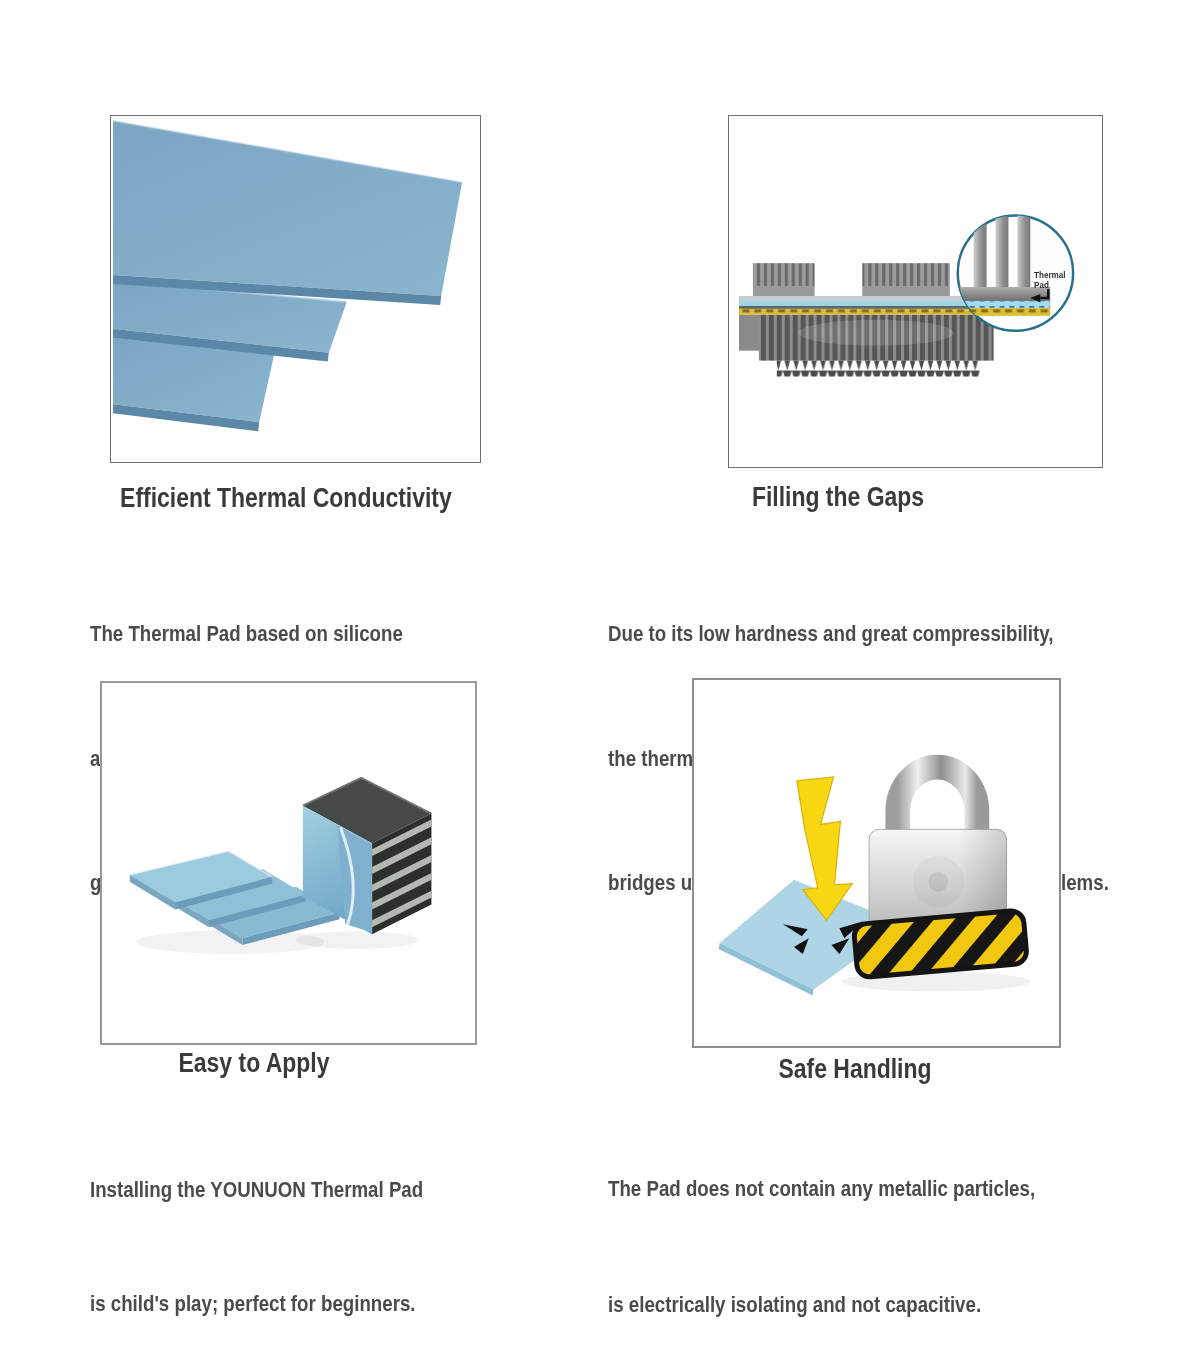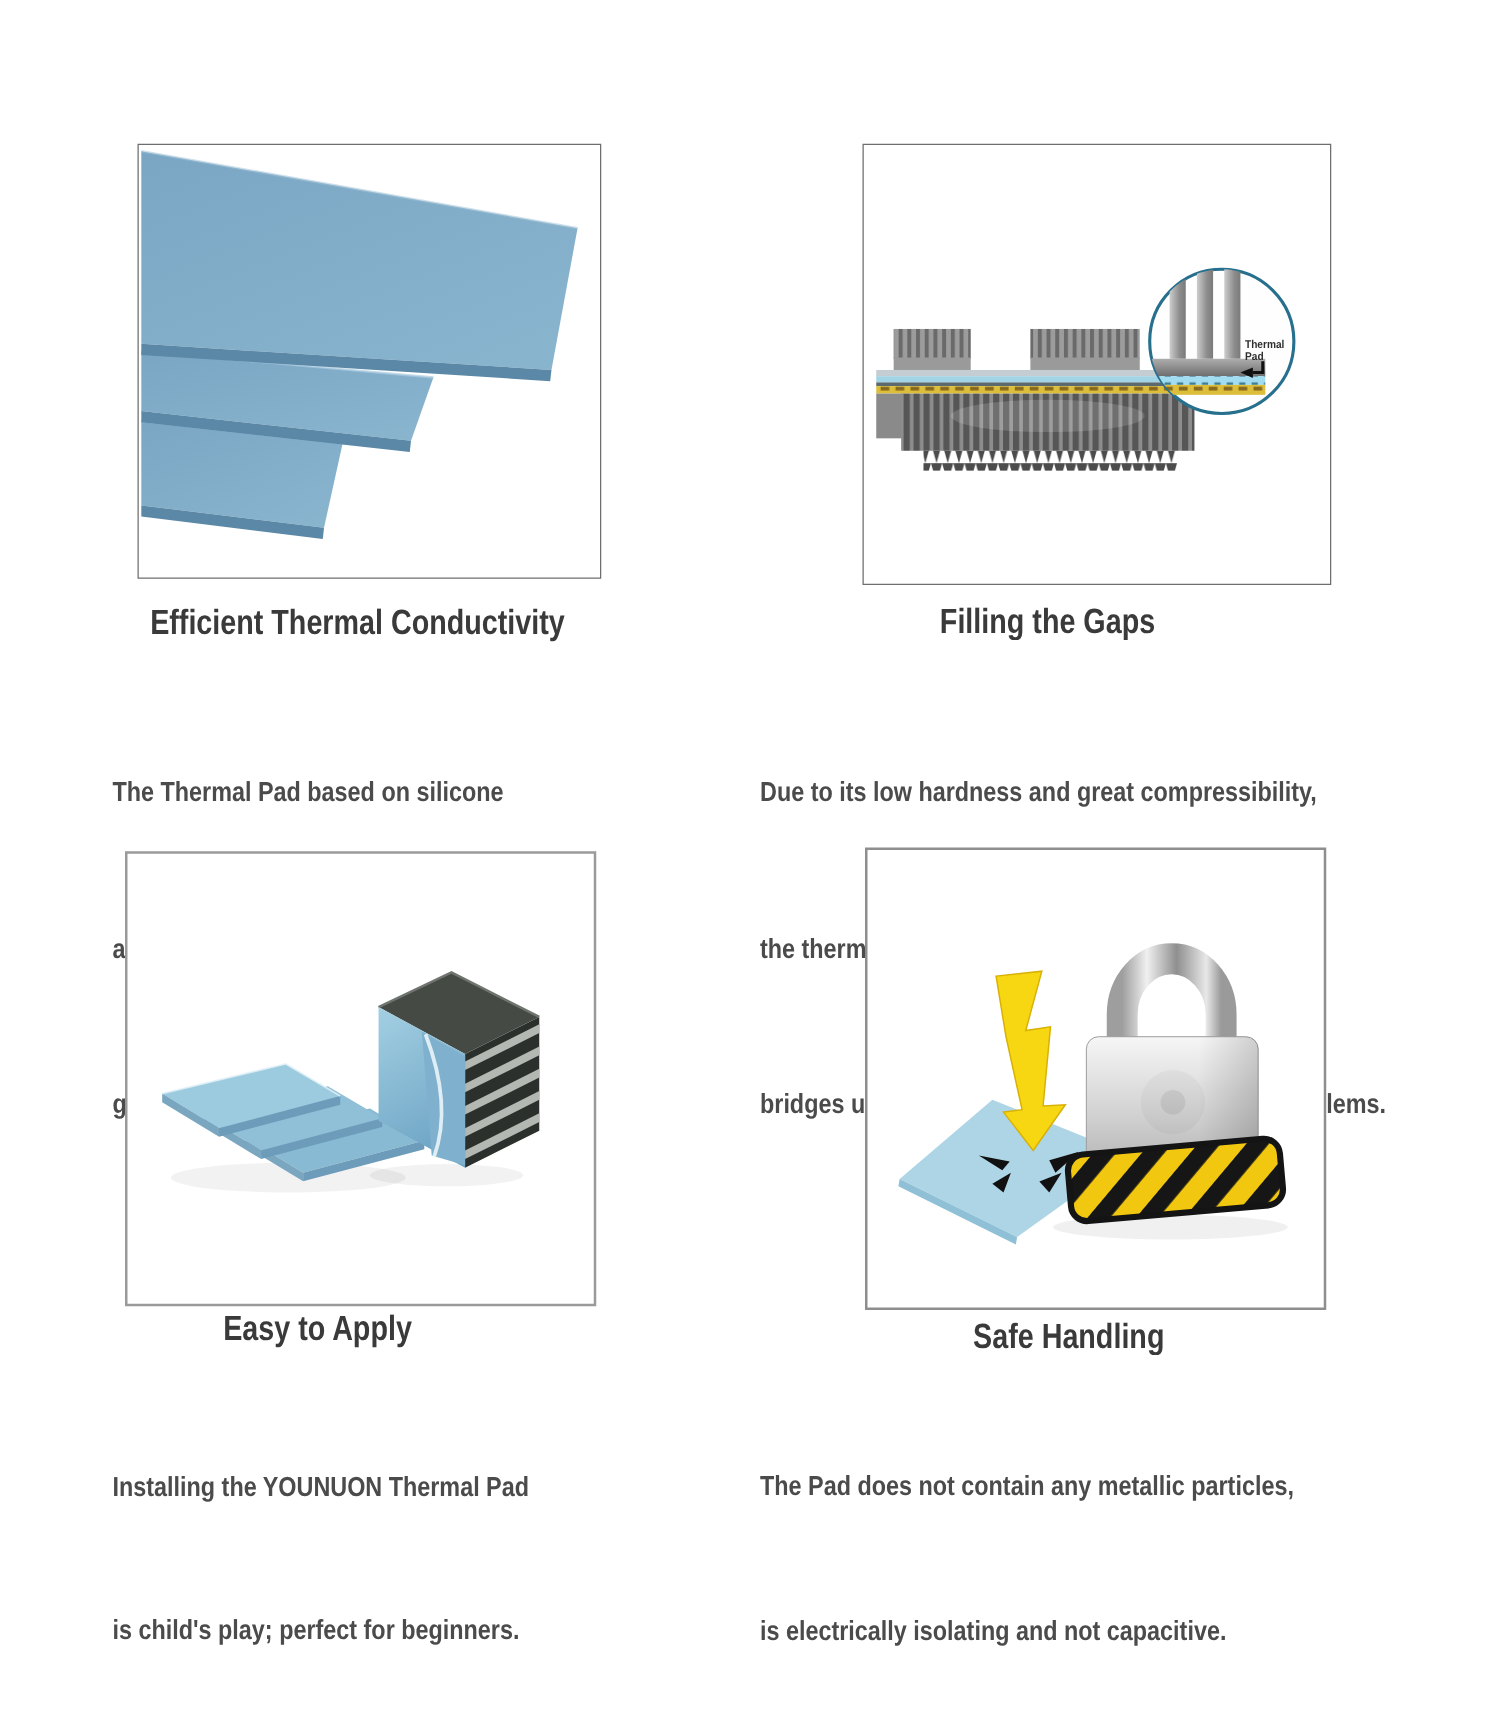--- a/index.html
+++ b/index.html
@@ -5,21 +5,21 @@
   html,body { margin:0; padding:0; background:#ffffff; }
   .page {
     position:relative; width:1200px; height:1372px; background:#ffffff;
     font-family:"Liberation Sans", sans-serif; overflow:hidden;
   }
   .img-box {
     position:absolute; box-sizing:border-box; background:#ffffff;
   }
   .img-box svg { position:absolute; left:0; top:0; width:100%; height:100%; }
   #f0-box { left:110px; top:115px; width:371px; height:348px; border:1px solid #6e6e6e; }
-  #f1-box { left:690px; top:115px; width:375px; height:353px; border:1px solid #6e6e6e; }
+  #f1-box { left:728px; top:115px; width:375px; height:353px; border:1px solid #6e6e6e; }
   #f2-box { left:100px; top:681px; width:377px; height:364px; border:2px solid #9a9a9a; }
   #f3-box { left:692px; top:678px; width:369px; height:370px; border:2px solid #8e8e8e; }
 
   .card-title {
     position:absolute; margin:0; font-size:28px; font-weight:700; color:#3a3a3a;
     text-align:center; transform:scaleX(0.82); transform-origin:50% 0; white-space:nowrap;
   }
   #f0-title { left:85px;  top:482px;  width:390px; }
   #f1-title { left:598px; top:481px;  width:480px; }
   #f2-title { left:59px;  top:1047px; width:390px; }

